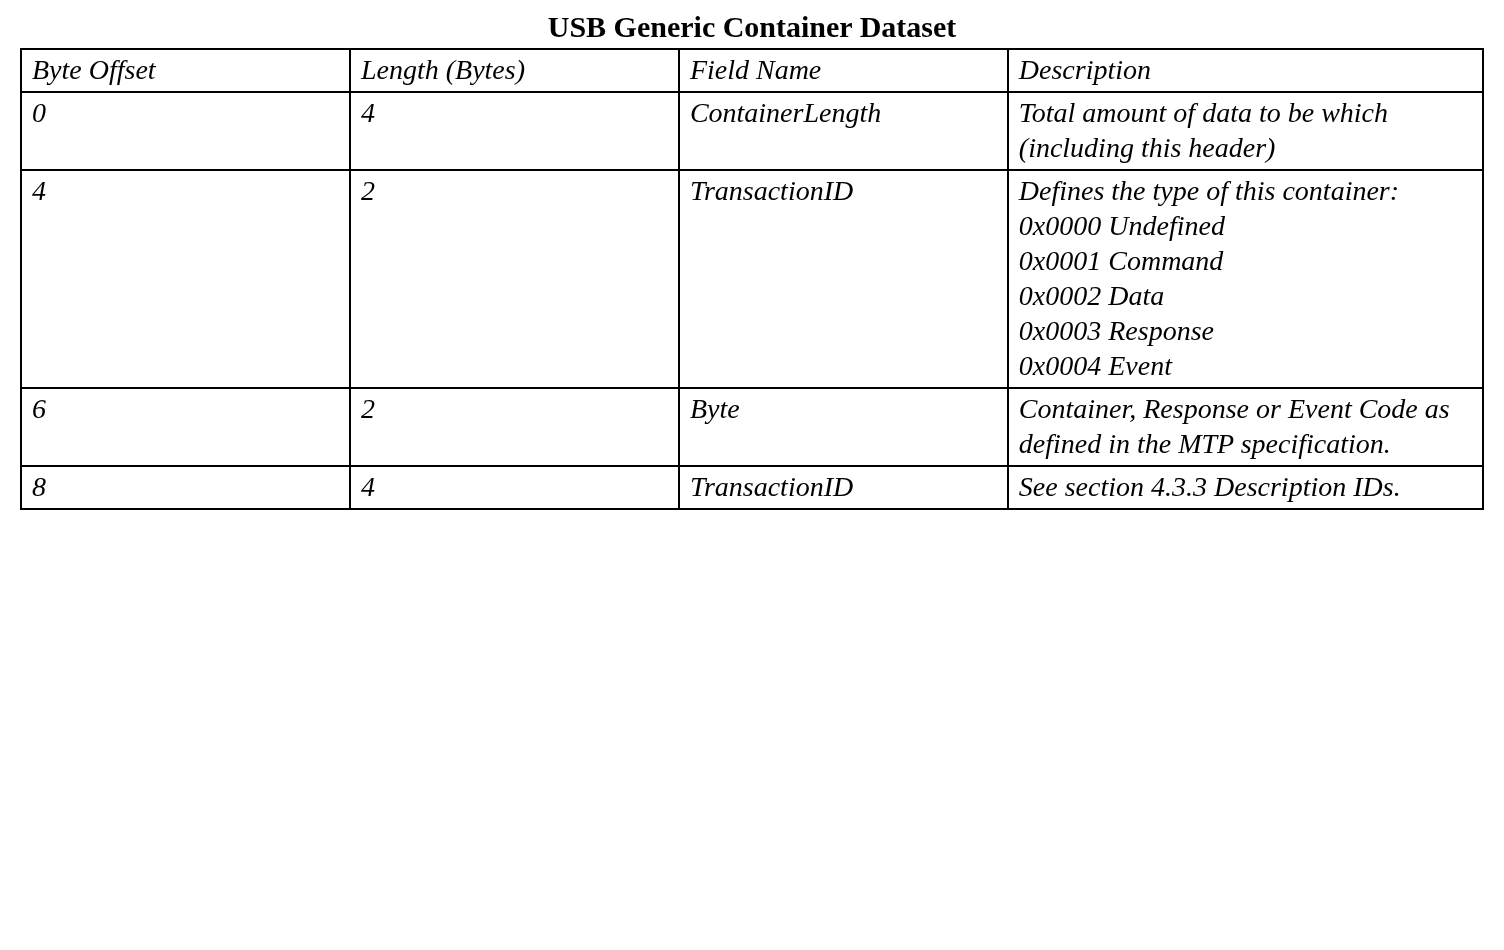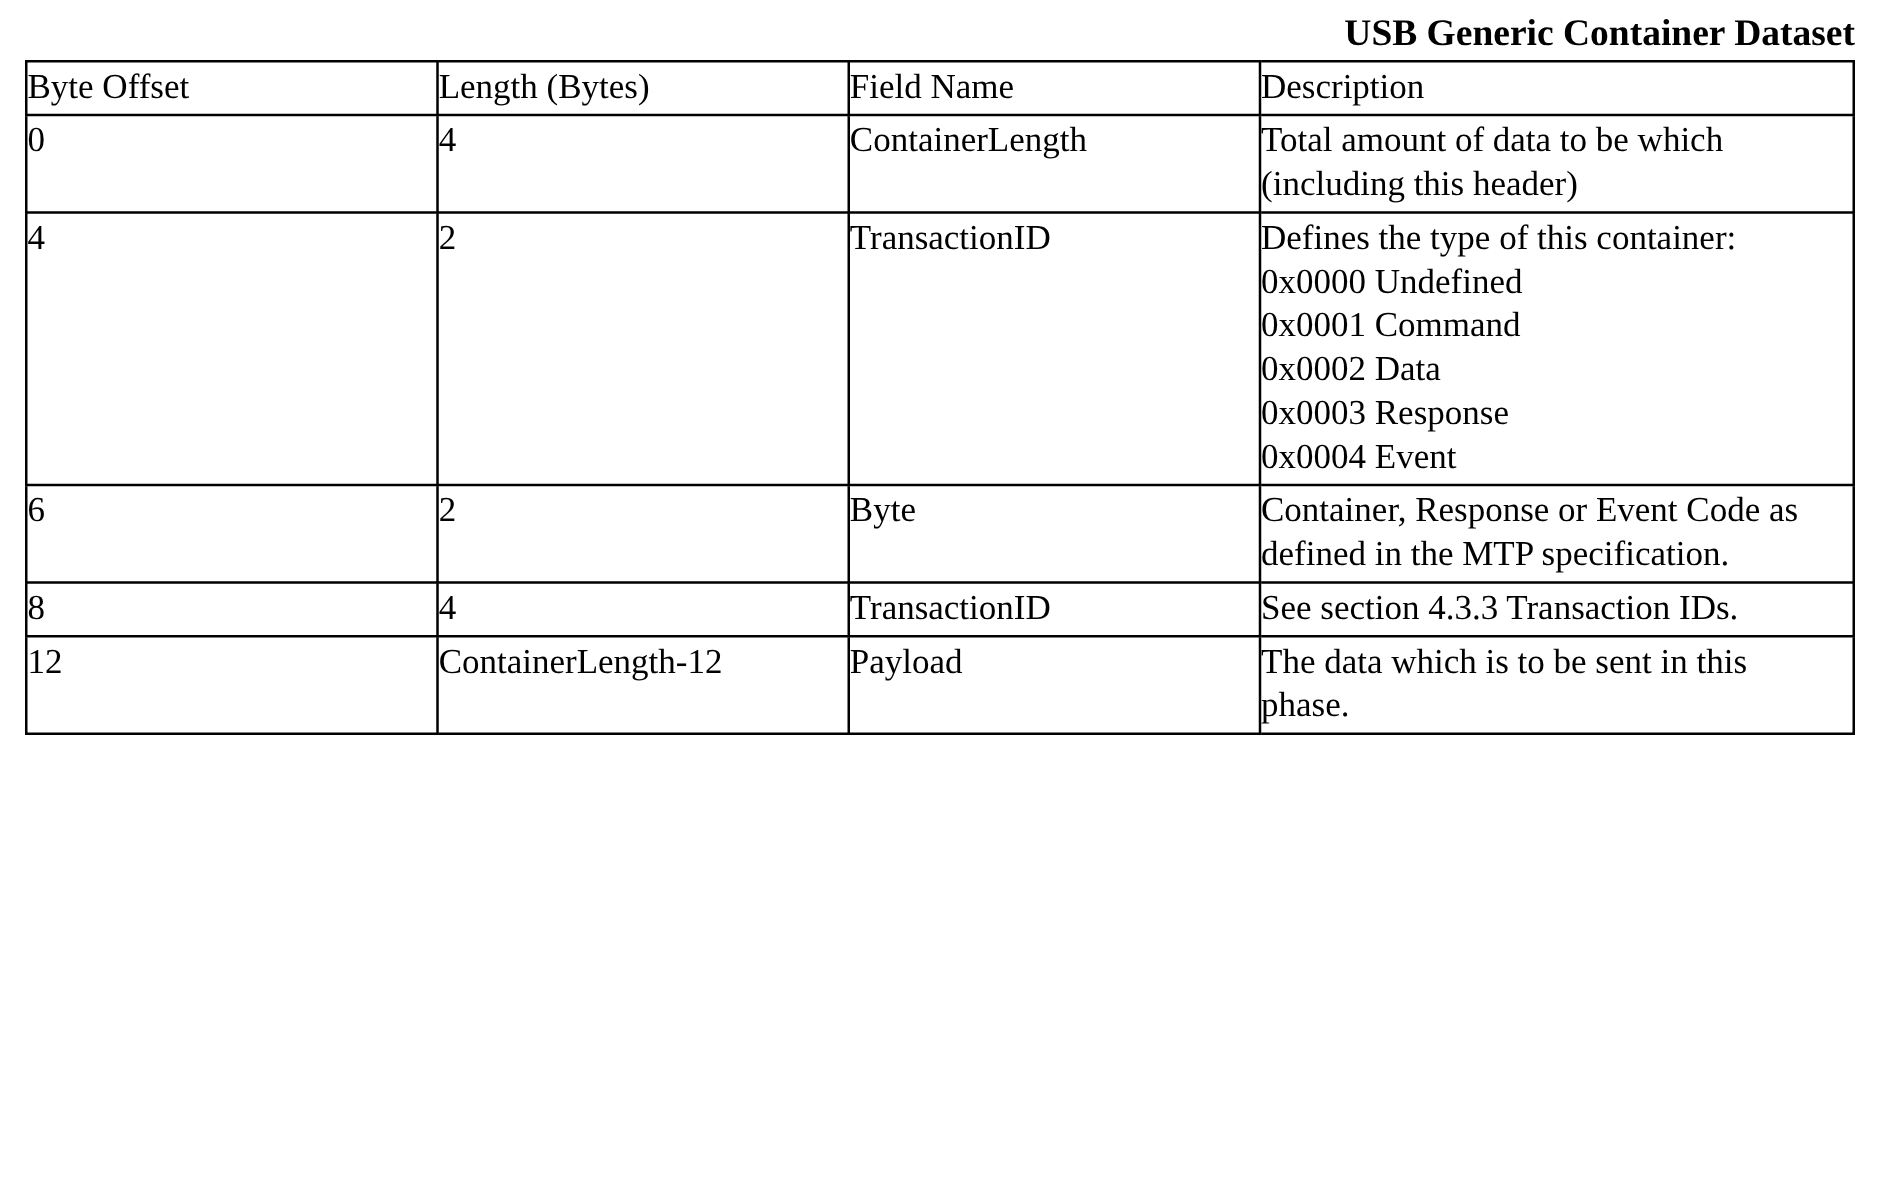--- a/index.html
+++ b/index.html
@@ -6,40 +6,41 @@
       margin: 0;
       padding: 0;
       box-sizing: border-box;
     }
     body {
       font-family: "Times New Roman", Times, serif;
       background: #ffffff;
       padding: 10px 20px;
     }
     .title {
-      text-align: right;
+      text-align: center;
       font-weight: bold;
       font-size: 30px;
       color: #000000;
       margin-bottom: 4px;
     }
     table {
       border-collapse: collapse;
       width: 100%;
       table-layout: fixed;
     }
     th, td {
       border: 2px solid #000000;
-      padding: 2px 10px 4px 0;
+      padding: 2px 10px 4px 10px;
       text-align: left;
       vertical-align: top;
       font-size: 28px;
       font-weight: normal;
       color: #000000;
       line-height: 1.25;
+      font-style: italic;
     }
     th {
       font-weight: normal;
     }
     col.c1 { width: 22.5%; }
     col.c2 { width: 22.5%; }
     col.c3 { width: 22.5%; }
     col.c4 { width: 32.5%; }
   </style>
 </head>
@@ -78,22 +79,16 @@
     <tr>
       <td>6</td>
       <td>2</td>
       <td>Byte</td>
       <td>Container, Response or Event Code as defined in the MTP specification.</td>
     </tr>
     <tr>
       <td>8</td>
       <td>4</td>
       <td>TransactionID</td>
-      <td>See section 4.3.3 Transaction IDs.</td>
-    </tr>
-    <tr>
-      <td>12</td>
-      <td>ContainerLength-12</td>
-      <td>Payload</td>
-      <td>The data which is to be sent in this phase.</td>
+      <td>See section 4.3.3 Description IDs.</td>
     </tr>
   </tbody>
 </table>
 
 </body></html>

